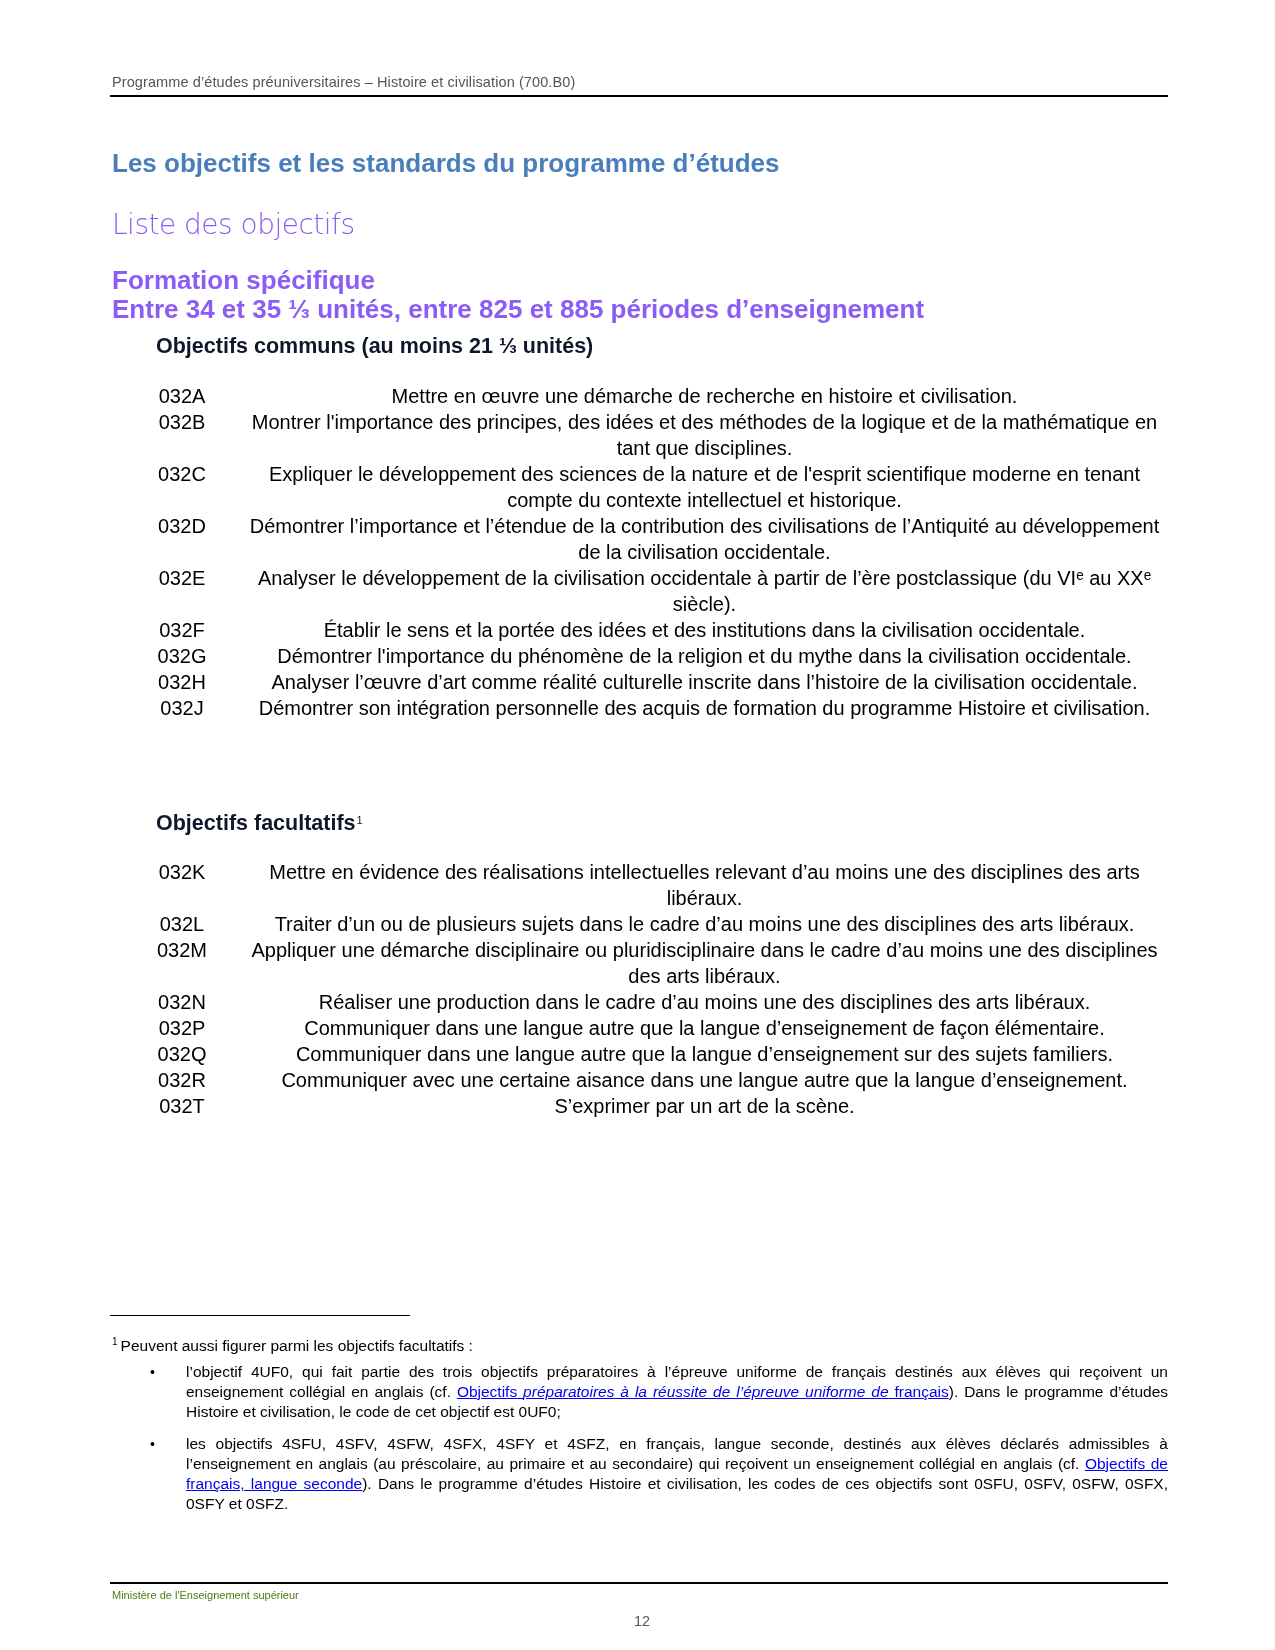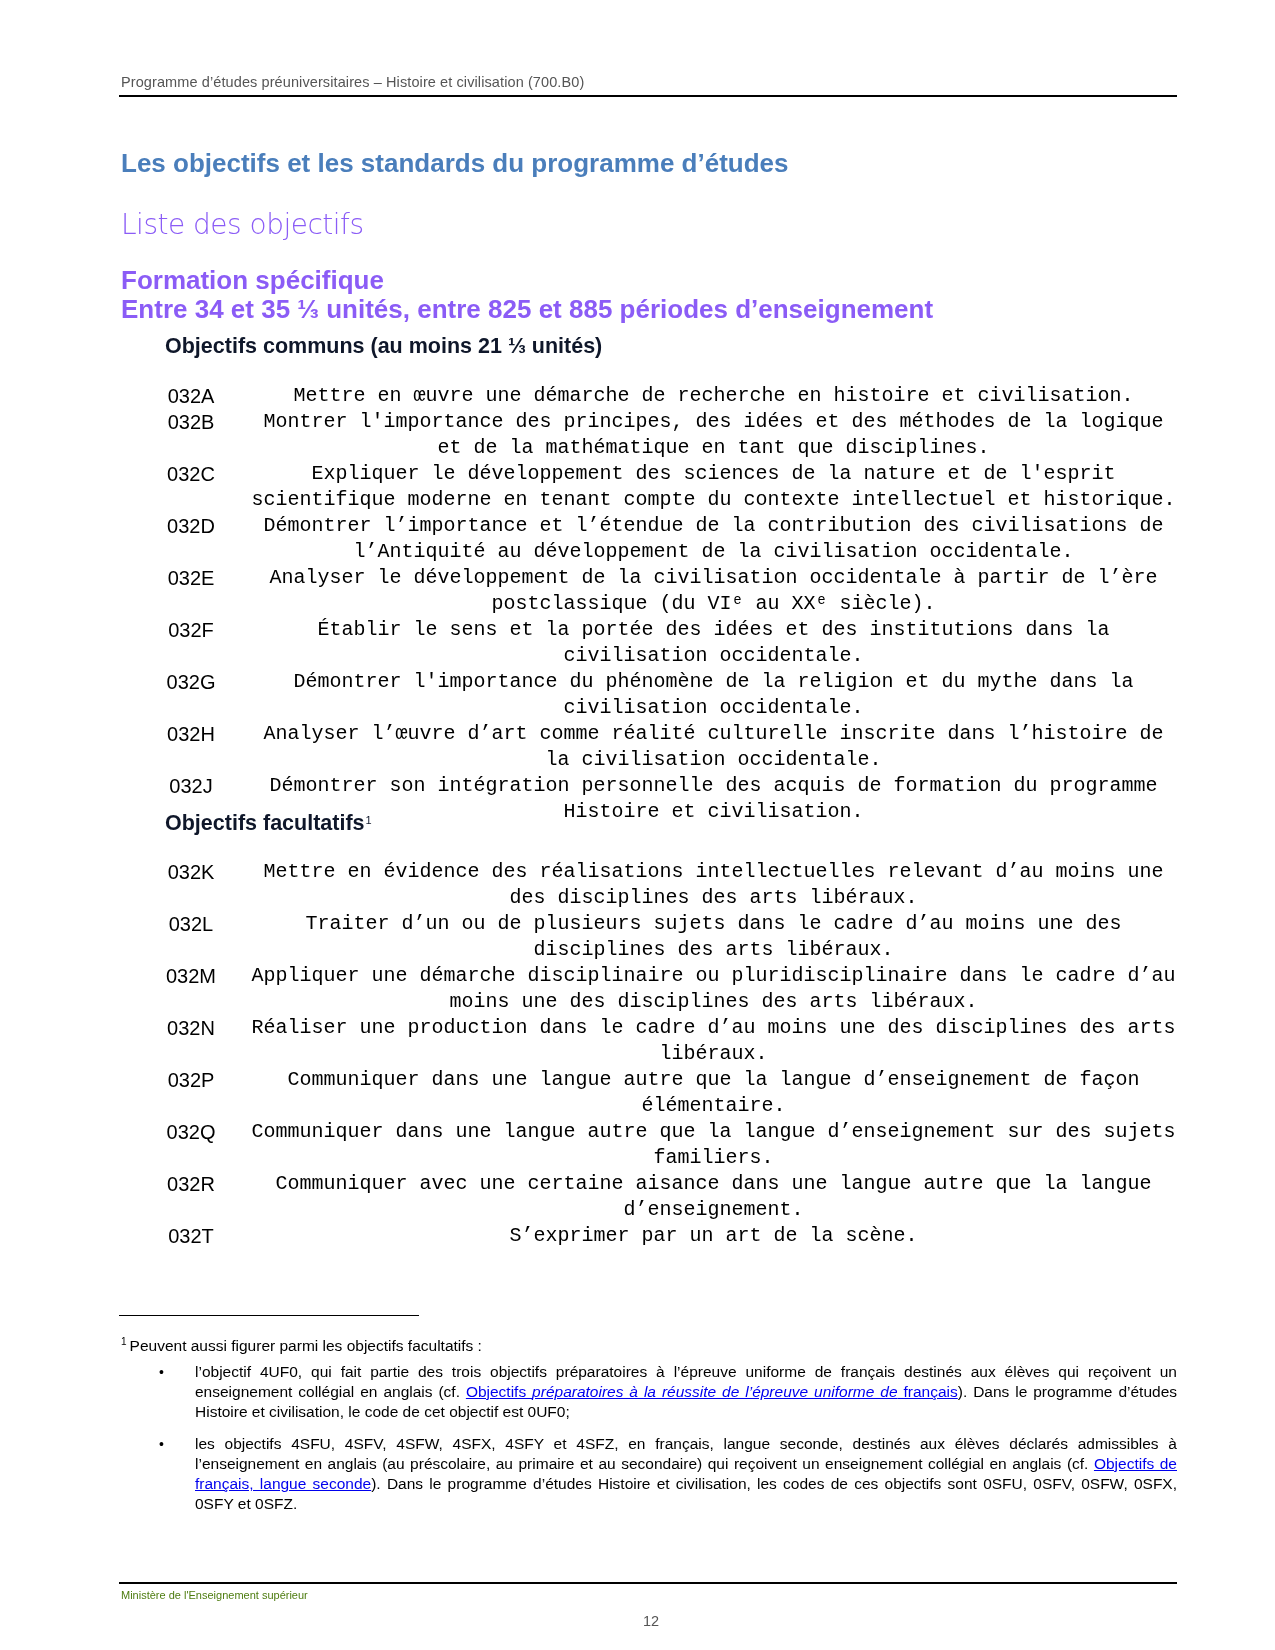--- a/index.html
+++ b/index.html
@@ -1,33 +1,33 @@
 <!DOCTYPE html>
 <html><head>
 <meta charset="utf-8">
 <style>
   html, body { margin: 0; padding: 0; background: #ffffff; }
   body { width: 1275px; height: 1650px; position: relative; font-family: "Liberation Sans", sans-serif; color: #000; }
-  .page { position: absolute; left: 9px; top: 0; width: 1037px; height: 1650px; }
+  .page { position: absolute; left: 0; top: 0; width: 1037px; height: 1650px; }
 
   .running-header { position: absolute; left: 112px; top: 74px; width: 1055px; font-size: 14.5px; color: #555; letter-spacing: 0.1px; }
   .header-rule { position: absolute; left: 110px; top: 95px; width: 1058px; height: 2px; background: #000; }
 
   .title { position: absolute; left: 112px; top: 148px; font-size: 26px; font-weight: bold; color: #4a7ebb; }
   .subtitle { position: absolute; left: 112px; top: 208px; font-size: 28px; color: #8b5cf6; font-family: "DejaVu Sans", sans-serif; font-weight: 300; letter-spacing: -0.5px; }
 
   .formation { position: absolute; left: 112px; top: 266px; font-size: 26px; font-weight: bold; color: #8b5cf6; line-height: 29px; }
 
   .section-h { position: absolute; left: 112px; font-size: 21.5px; font-weight: bold; color: #0f172a; margin-left: 44px; }
   .section-h sup { font-size: 11px; font-weight: normal; vertical-align: 6px; margin-left: 1px; }
 
   .obj-list { position: absolute; left: 123px; width: 1045px; }
   .obj-row { display: flex; font-size: 20px; line-height: 26px; text-align: center; }
   .obj-code { width: 118px; flex: none; }
-  .obj-text { flex: 1; font-family: Liberation Mono, monospace; }
+  .obj-text { flex: 1; }
 
   .fn-rule { position: absolute; left: 110px; top: 1315px; width: 300px; height: 1px; background: #000; }
   .fn-intro { position: absolute; left: 112px; top: 1336px; font-size: 15.5px; }
   .fn-intro sup { font-size: 10px; vertical-align: 6px; margin-right: 3px; }
   .fn-list { position: absolute; left: 150px; top: 1362px; width: 1018px; }
   .fn-item { display: flex; font-size: 15.5px; line-height: 20px; margin-bottom: 12px; text-align: justify; }
   .fn-bullet { width: 36px; flex: none; font-size: 14px; }
   .fn-text { flex: 1; }
   .link { color: #0000ee; text-decoration: underline; }
   .link i { font-style: italic; }

